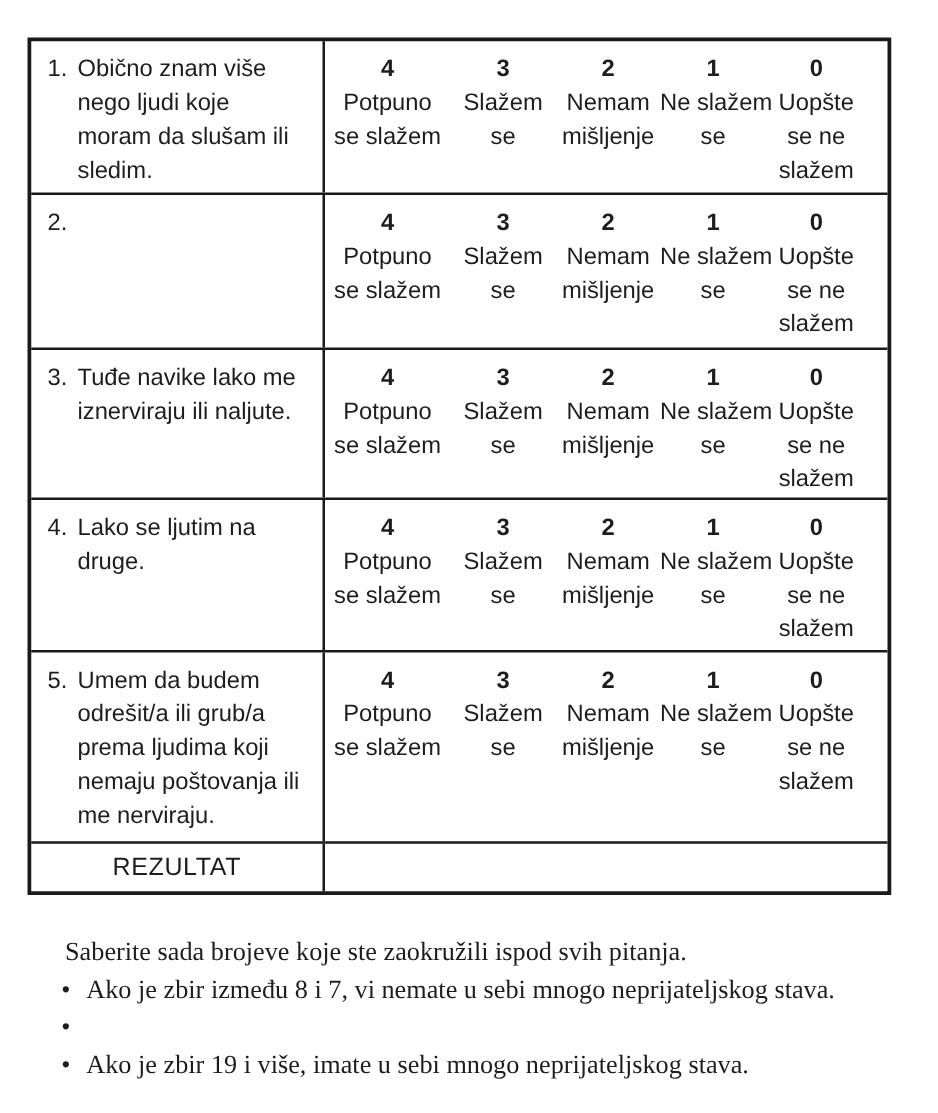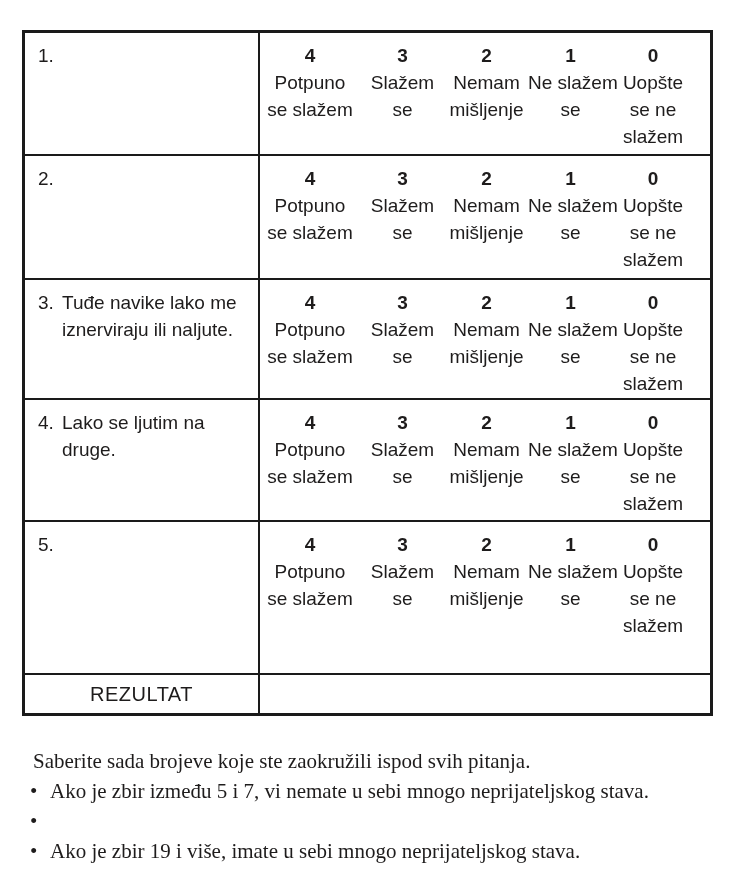--- a/index.html
+++ b/index.html
@@ -74,21 +74,21 @@
     align-items: center;
     justify-content: center;
     font-size: 20px;
     letter-spacing: 0.5px;
   }
   .result-value-cell { flex: 1; }
 
   
   .footer {
     position: absolute;
-    left: 28px; top: 746px;
+    left: 47px; top: 746px;
     width: 700px;
     font-family: "Liberation Serif", serif;
     font-size: 21px;
     line-height: 30px;
     color: #1e1c1c;
   }
   .footer-intro { margin-left: 5px; }
   .bullet-line { display: flex; }
   .bullet {
     width: 20px;
@@ -97,20 +97,24 @@
   }
 </style>
 </head>
 <body>
 
 <div class="survey-table">
 
   <div class="row r1">
     <div class="qcell">
       <span class="qnum">1.</span>
+      <span class="qtext">Obično znam više
+nego ljudi koje
+moram da slušam ili
+sledim.</span>
     </div>
     <div class="rcell">
       <div class="opt">
         <div class="opt-num">4</div>
         <div class="opt-line">Potpuno</div>
         <div class="opt-line">se slažem</div>
         <div class="opt-line"></div>
       </div>
       <div class="opt">
         <div class="opt-num">3</div>
@@ -253,20 +257,25 @@
         <div class="opt-line">Uopšte</div>
         <div class="opt-line">se ne</div>
         <div class="opt-line">slažem</div>
       </div>
     </div>
   </div>
 
   <div class="row r5">
     <div class="qcell">
       <span class="qnum">5.</span>
+      <span class="qtext">Umem da budem
+odrešit/a ili grub/a
+prema ljudima koji
+nemaju poštovanja ili
+me nerviraju.</span>
     </div>
     <div class="rcell">
       <div class="opt">
         <div class="opt-num">4</div>
         <div class="opt-line">Potpuno</div>
         <div class="opt-line">se slažem</div>
         <div class="opt-line"></div>
       </div>
       <div class="opt">
         <div class="opt-num">3</div>
@@ -299,21 +308,21 @@
     <div class="result-label-cell">REZULTAT</div>
     <div class="result-value-cell"></div>
   </div>
 
 </div>
 
 <div class="footer">
   <div class="footer-intro">Saberite sada brojeve koje ste zaokružili ispod svih pitanja.</div>
   <div class="bullet-line">
     <span class="bullet">•</span>
-    <span>Ako je zbir između 5 i 7, vi nemate u sebi mnogo neprijateljskog stava.</span>
+    <span>Ako je zbir između 8 i 7, vi nemate u sebi mnogo neprijateljskog stava.</span>
   </div>
   <div class="bullet-line">
     <span class="bullet">•</span>
   </div>
   <div class="bullet-line">
     <span class="bullet">•</span>
     <span>Ako je zbir 19 i više, imate u sebi mnogo neprijateljskog stava.</span>
   </div>
 </div>
 

